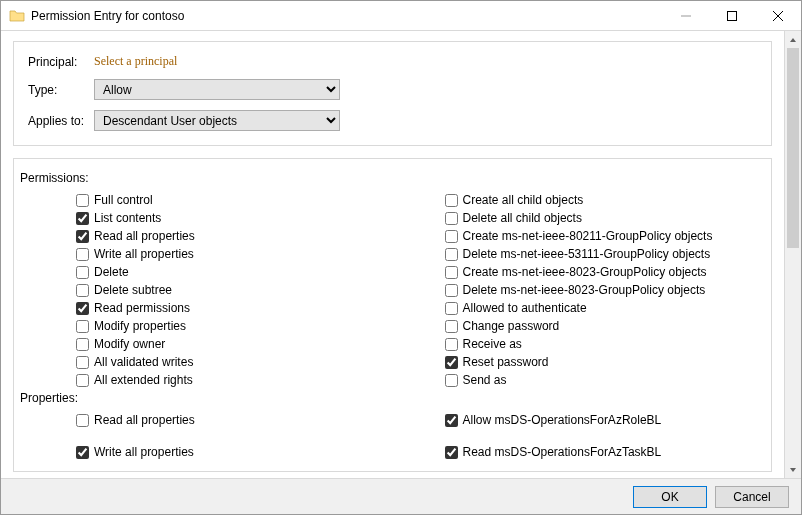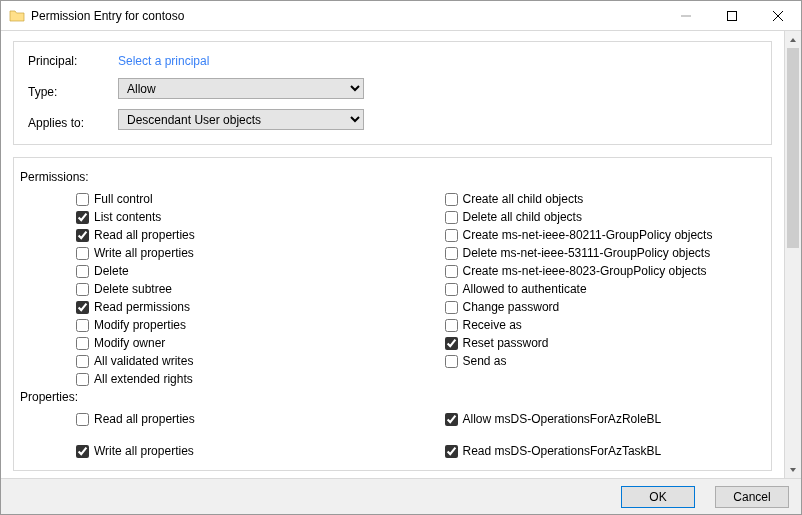--- a/index.html
+++ b/index.html
@@ -66,32 +66,32 @@
     top: 0; left: 0; right: 17px; bottom: 0;
     padding: 10px 12px 0 12px;
   }
   fieldset.panel {
     border: 1px solid #d9d9d9;
     margin: 0 0 12px 0;
     padding: 12px 14px 14px 14px;
   }
   .row {
     display: flex;
-    align-items: flex-end;
+    align-items: center;
     margin-bottom: 10px;
-    gap: 24px;
   }
   .row:last-child { margin-bottom: 0; }
   .row .label {
     width: 66px;
     font-size: 12px;
   }
   .row .link {
-    color: #3b82f6;
+    color: #a16207;
     cursor: pointer;
+    font-family: Liberation Serif, serif;
   }
   .row select {
     width: 246px;
     height: 21px;
     font-family: inherit;
     font-size: 12px;
     background: #e5e5e5;
     border: 1px solid #adadad;
     padding: 0 4px;
   }
@@ -128,21 +128,21 @@
   .footer {
     position: absolute;
     left: 0; right: 0; bottom: 0;
     height: 36px;
     border-top: 1px solid #d9d9d9;
     background: #f0f0f0;
     display: flex;
     align-items: center;
     justify-content: flex-end;
     padding-right: 12px;
-    gap: 20px;
+    gap: 8px;
   }
   .footer button {
     width: 74px; height: 22px;
     font-family: inherit;
     font-size: 12px;
     background: #e1e1e1;
     border: 1px solid #adadad;
   }
   .footer button.default {
     border: 1.5px solid #0078d7;
@@ -265,20 +265,24 @@
             <div class="chk">
               <input type="checkbox" style="">
               <label>Delete ms-net-ieee-53111-GroupPolicy objects</label>
             </div>
             <div class="chk">
               <input type="checkbox" style="">
               <label>Create ms-net-ieee-8023-GroupPolicy objects</label>
             </div>
             <div class="chk">
               <input type="checkbox" style="">
+              <label>Delete ms-net-ieee-8023-GroupPolicy objects</label>
+            </div>
+            <div class="chk">
+              <input type="checkbox" style="">
               <label>Allowed to authenticate</label>
             </div>
             <div class="chk">
               <input type="checkbox" style="">
               <label>Change password</label>
             </div>
             <div class="chk">
               <input type="checkbox" style="">
               <label>Receive as</label>
             </div>

